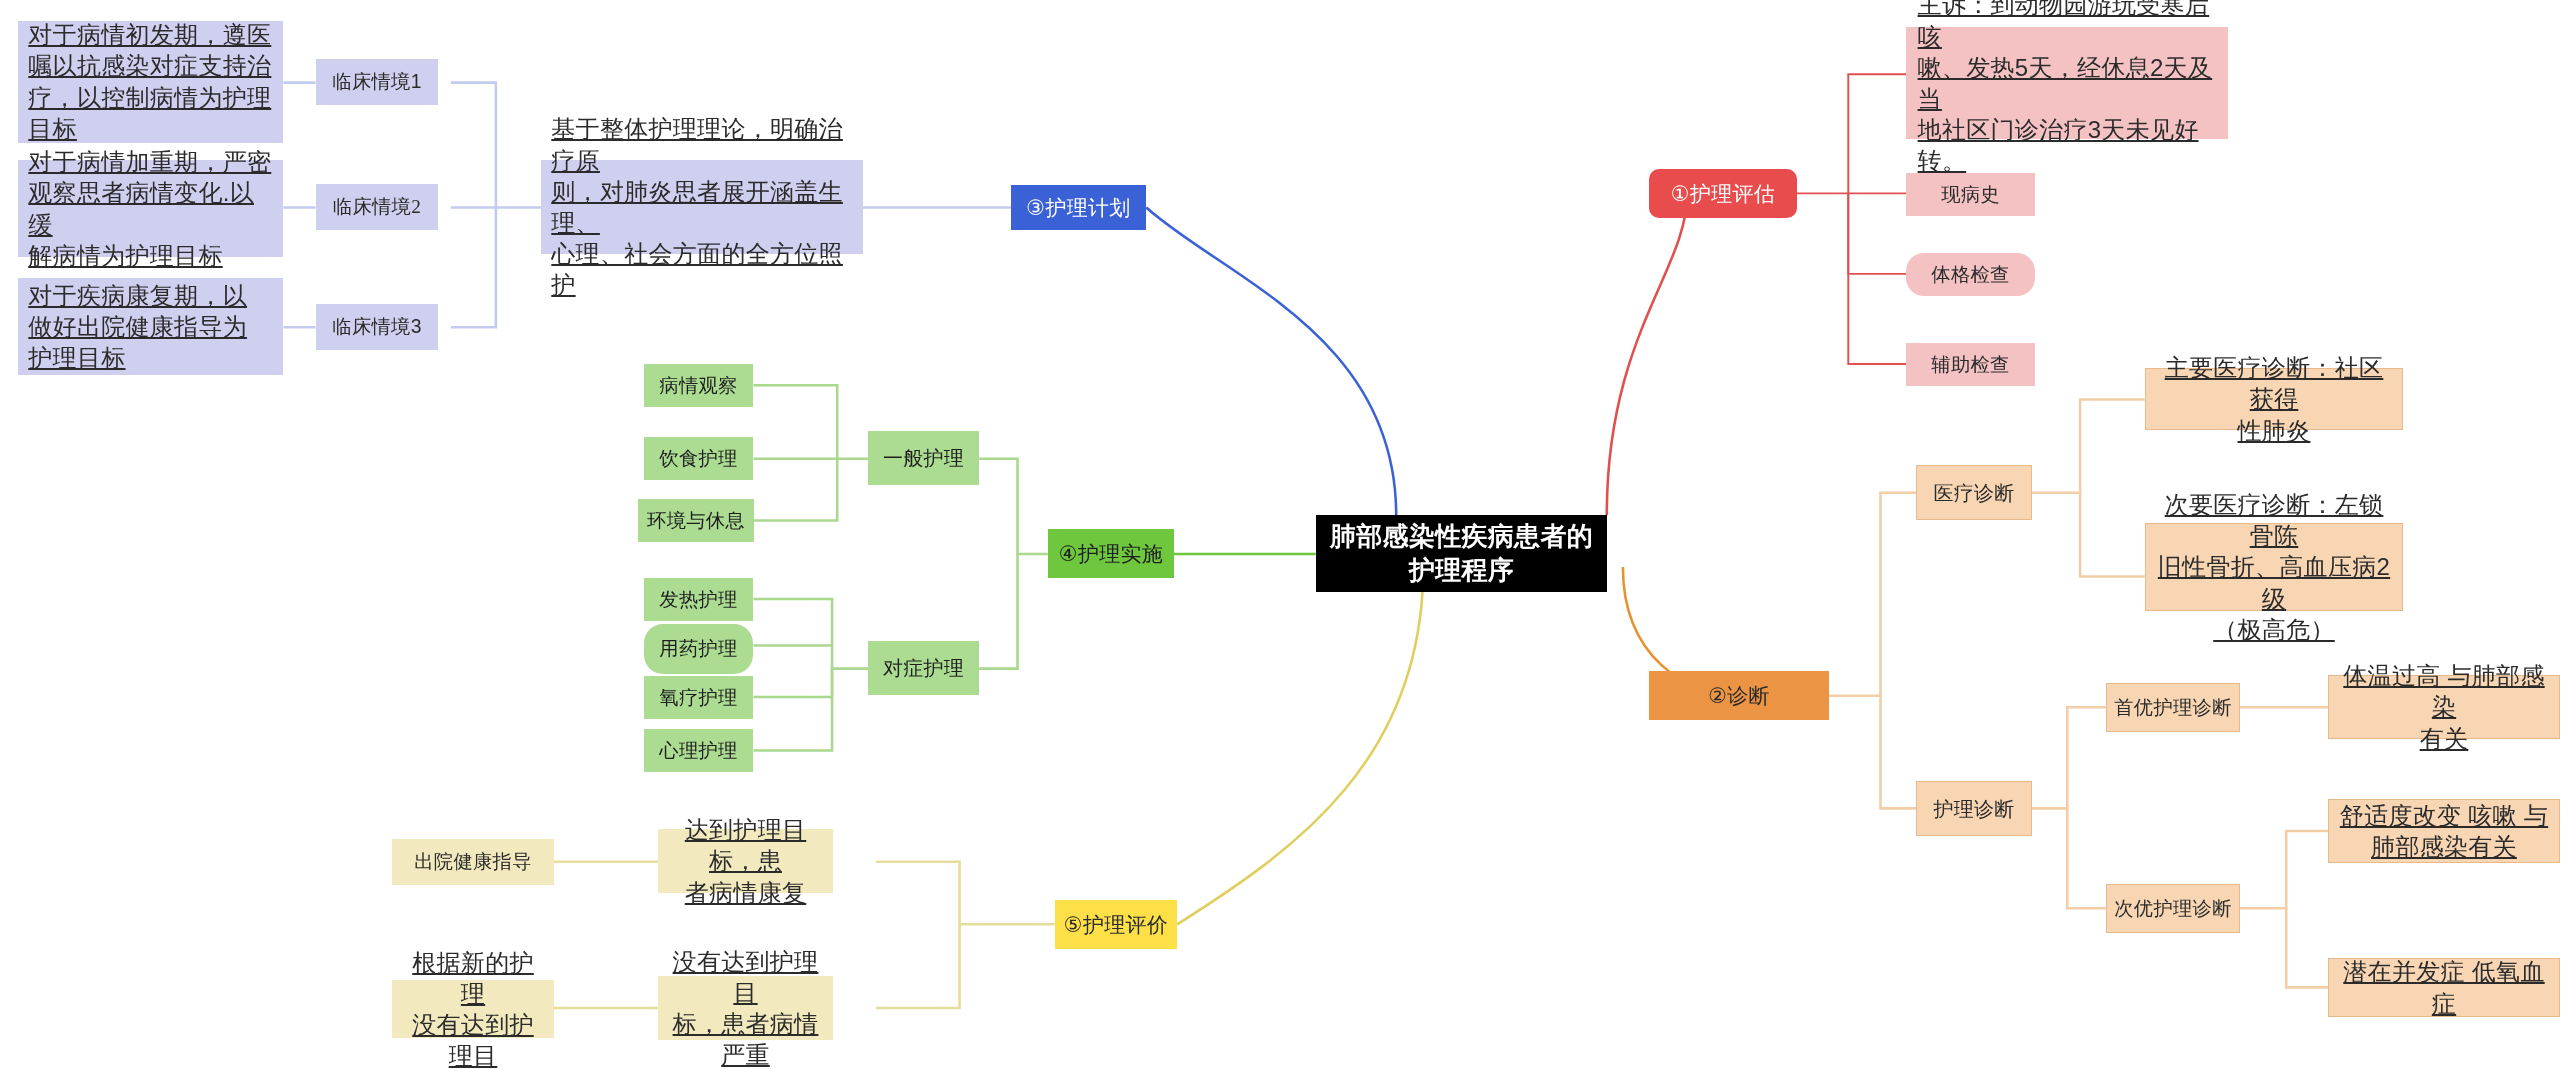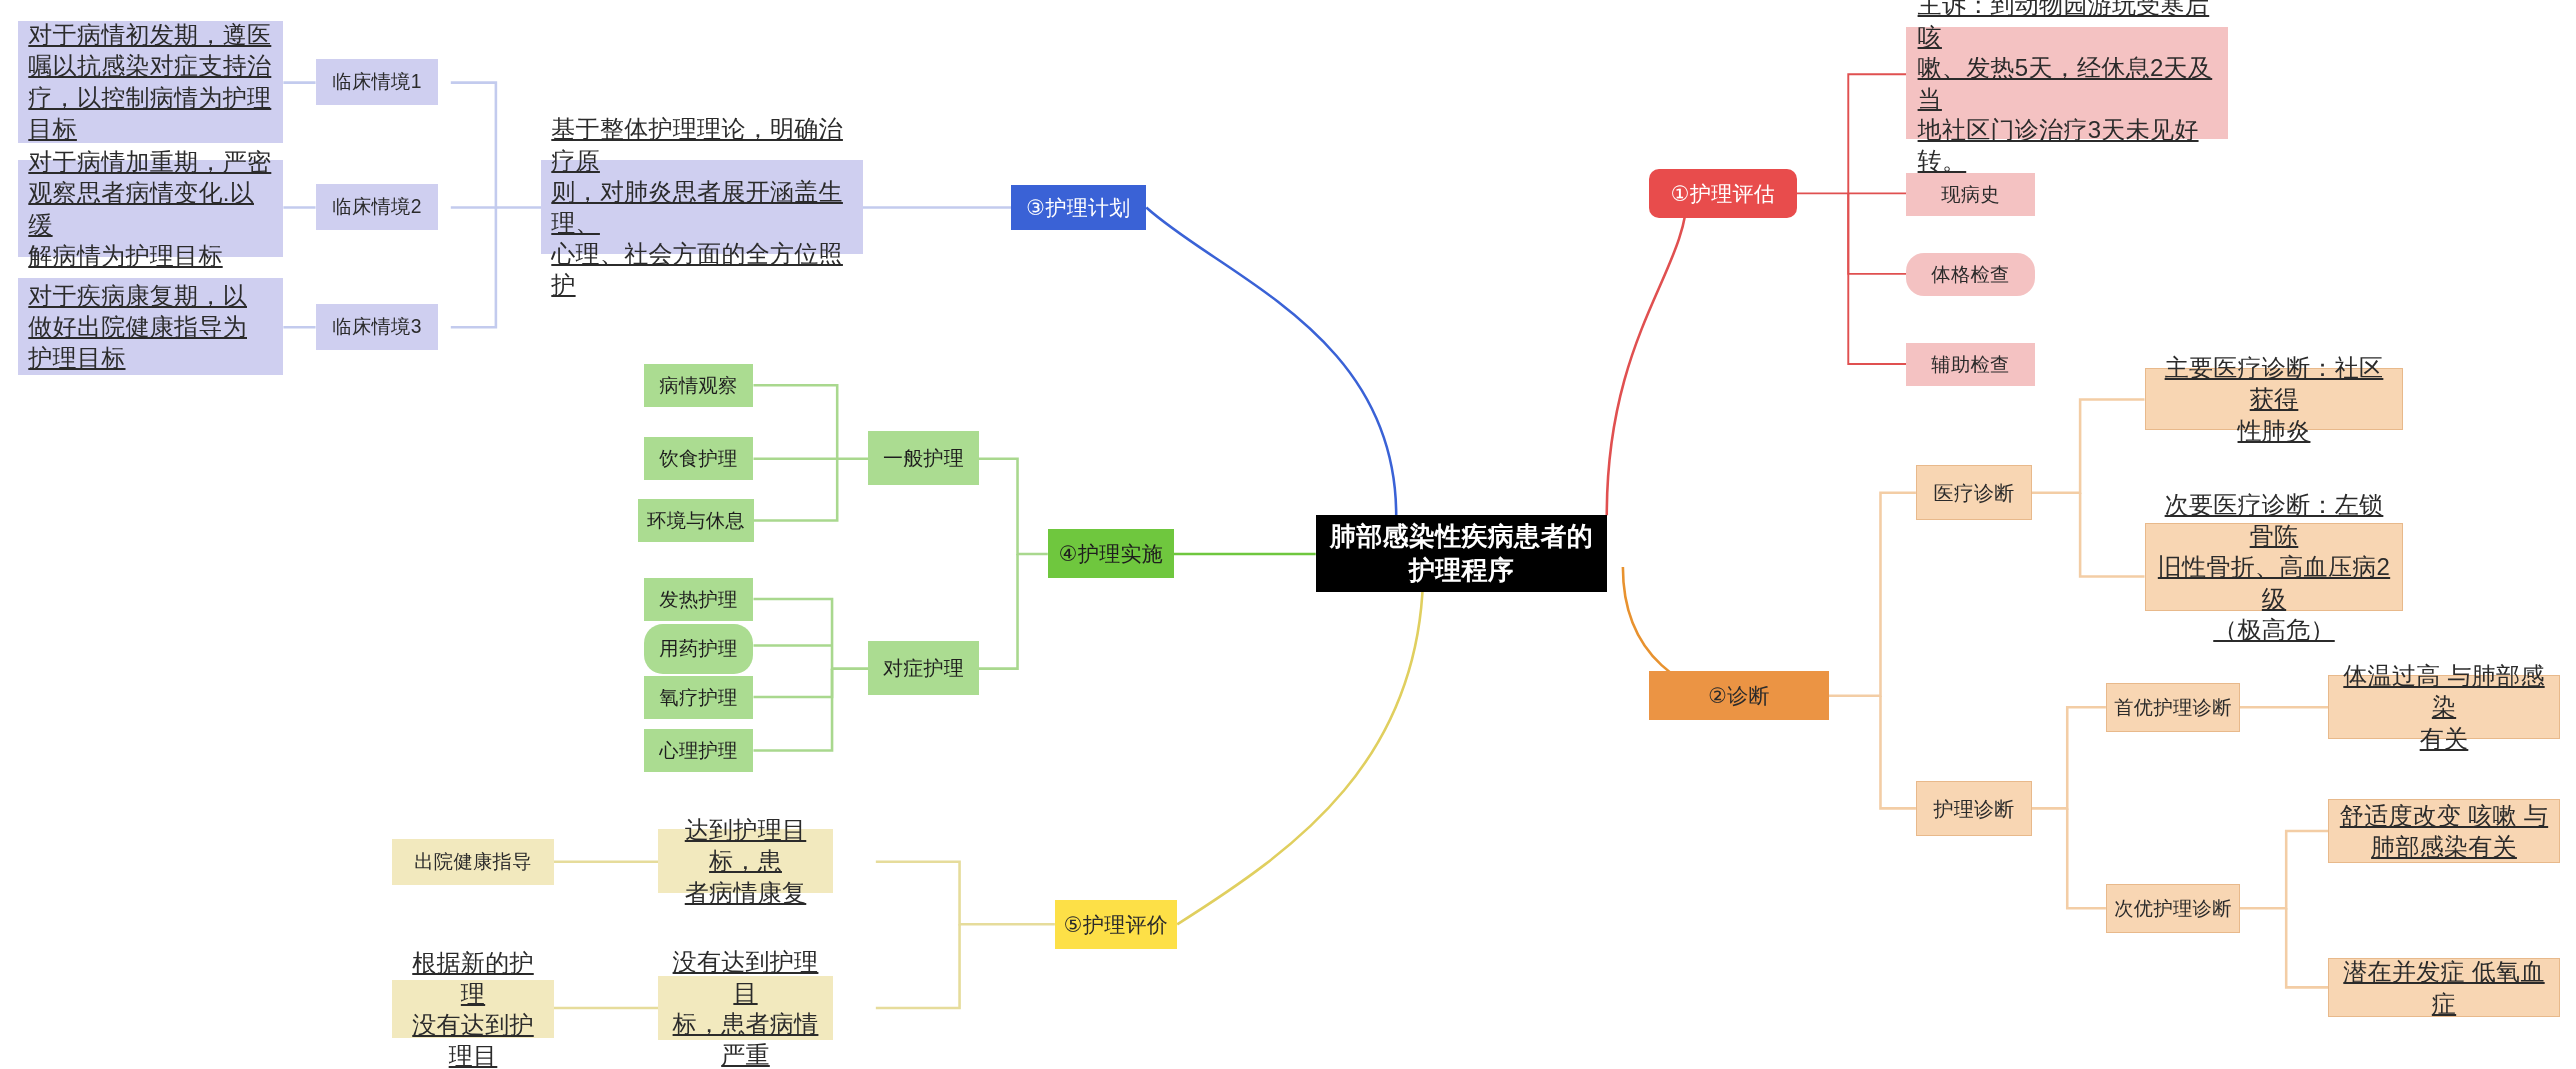--- a/index.html
+++ b/index.html
@@ -173,21 +173,21 @@
 肺部感染有关</div>
 
   <div class="node n-l1 blue" style="left:1011px; top:185px; width:135px; height:45px;">③护理计划</div>
 
   <div class="node n-lav t28 align-left" style="left:541px; top:160px; width:322px; height:94px; padding:7.7px 10.3px;">基于整体护理理论，明确治疗原
 则，对肺炎思者展开涵盖生理、
 心理、社会方面的全方位照护</div>
 
   <div class="node n-lav t30" style="left:316px; top:59px; width:122px; height:46px;">临床情境1</div>
 
-  <div class="node n-lav t30" style="left:316px; top:184px; width:122px; height:46px;">临床情境2</div>
+  <div class="node n-lav t30" style="left:316px; top:184px; width:122px; height:46px;font-family:Liberation Serif, serif;">临床情境2</div>
 
   <div class="node n-lav t30" style="left:316px; top:304px; width:122px; height:46px;">临床情境3</div>
 
   <div class="node n-lav t28 align-left" style="left:18px; top:20.6px; width:265px; height:122px; padding:7.7px 10.3px;">对于病情初发期，遵医
 嘱以抗感染对症支持治
 疗，以控制病情为护理
 目标</div>
 
   <div class="node n-lav t28 align-left" style="left:18px; top:160px; width:265px; height:97px; padding:7.7px 10.3px;">对于病情加重期，严密
 观察思者病情变化.以缓

